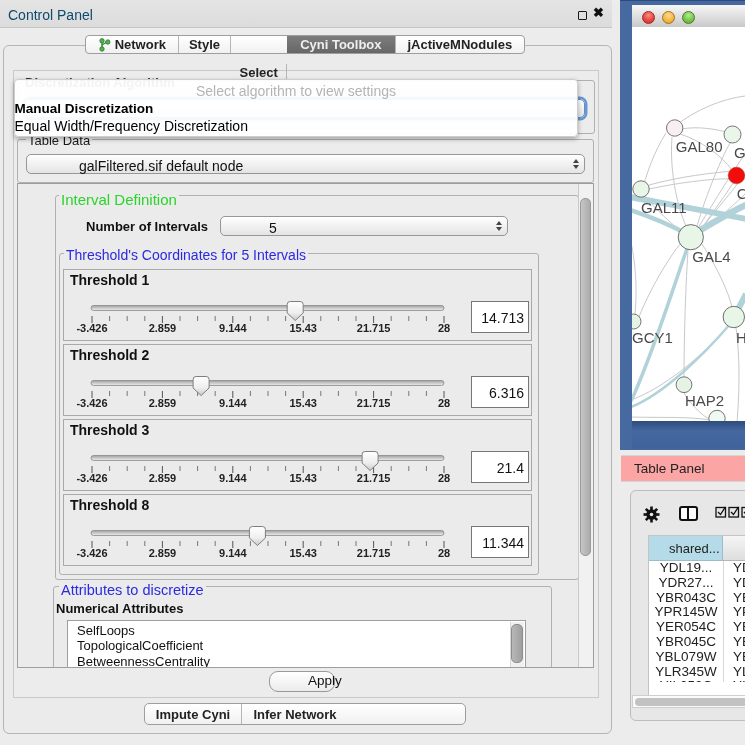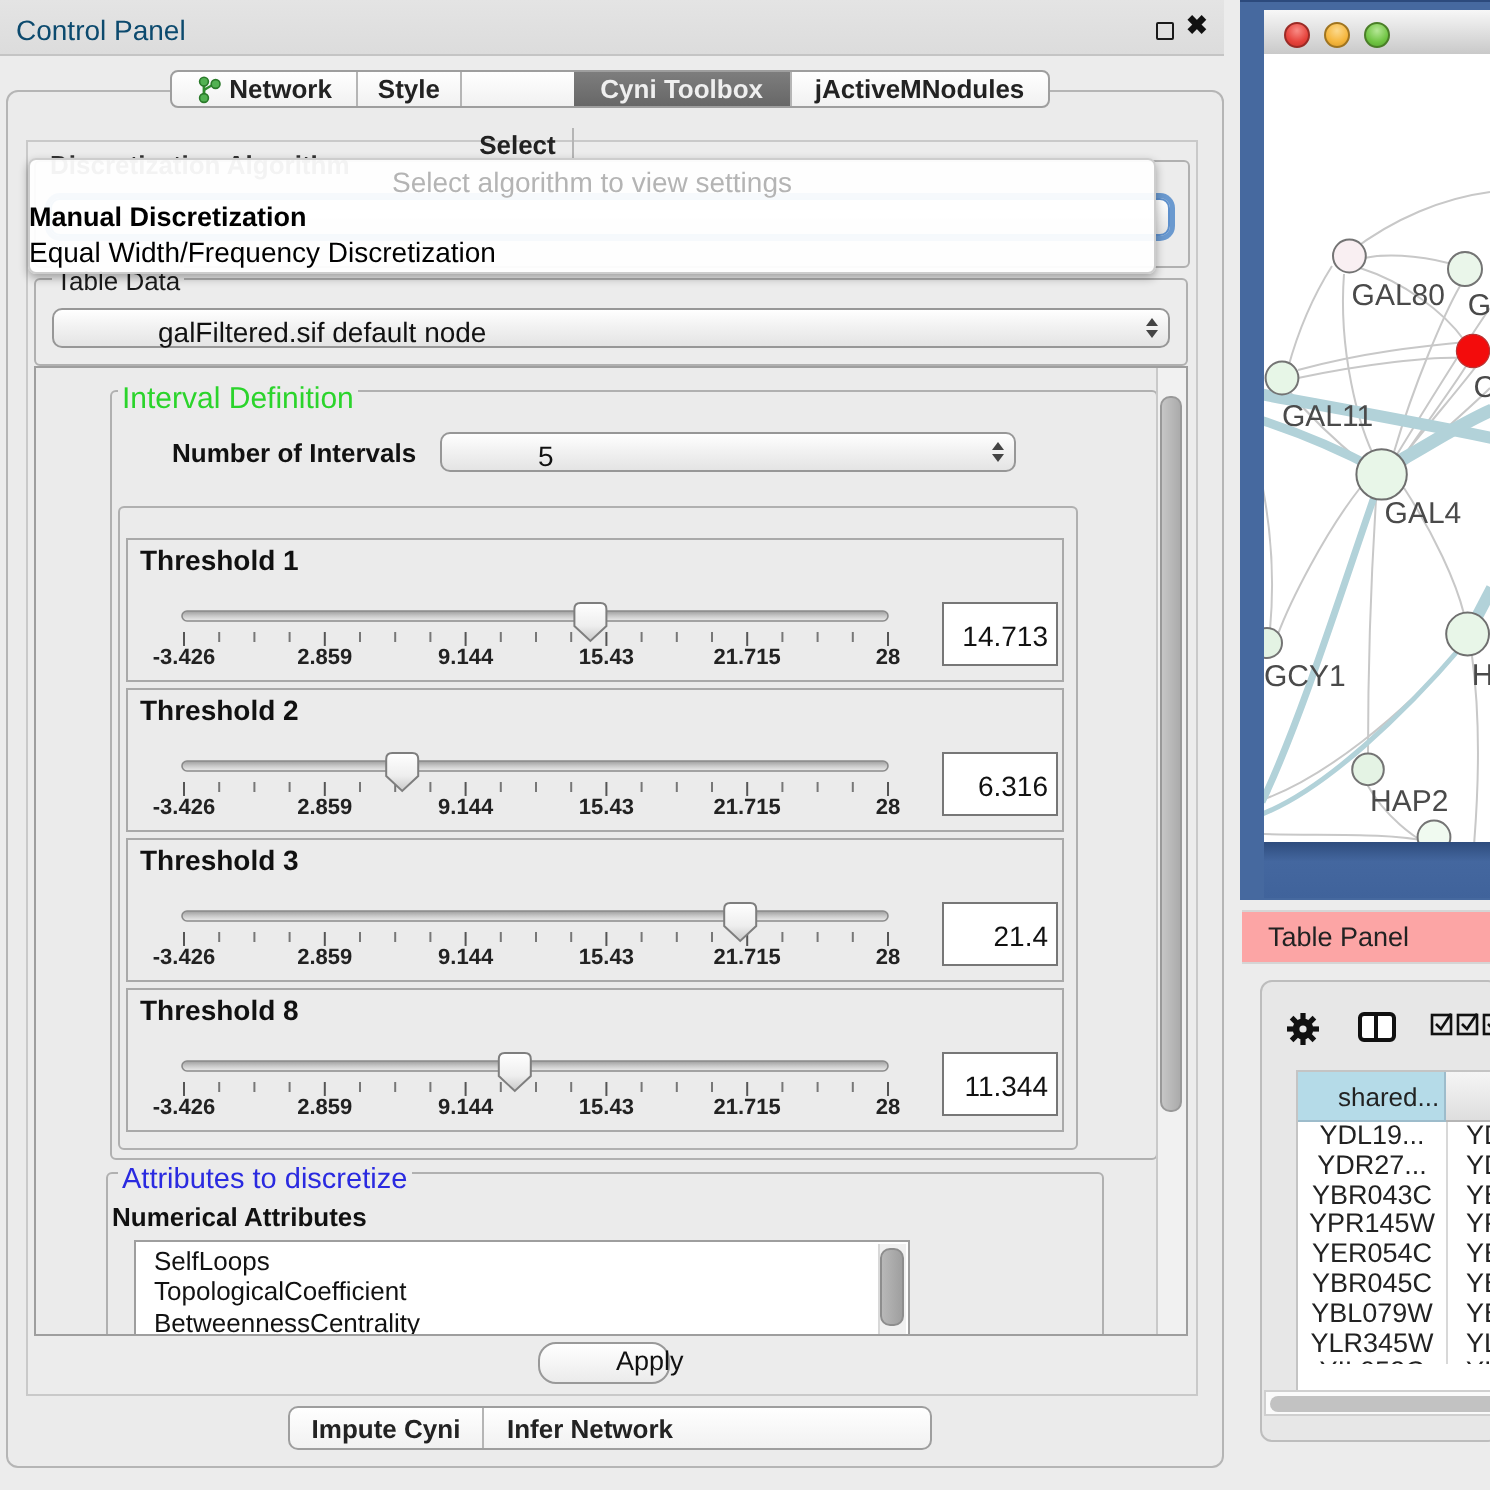--- a/index.html
+++ b/index.html
@@ -71,20 +71,21 @@
   <div class="abs" style="left:68px;top:35px;font-size:13px;font-weight:bold;color:#111;">Number of Intervals</div>
   <div class="combo" style="left:202px;top:32px;width:288px;">
     <div class="ctext" style="left:11px;">5</div>
     <div class="arrows" style="left:275px;top:4px;">
         <div class="up"></div>
         <div class="dn"></div>
       </div>
   </div>
 
   <div class="abs" style="left:41px;top:69px;width:478px;height:320px;border:1px solid #b0b0b0;border-radius:3px;"></div>
+  <div class="abs" style="left:46px;top:63px;font-size:14px;color:#2a2ae0;background:#ebebeb;padding:0 2px;">Threshold's Coordinates for 5 Intervals</div>
 
   <div class="tpanel" style="top:85px;left:45px;">
     <div class="tlabel">Threshold 1</div>
     <svg width="467" height="70" style="position:absolute;left:0;top:0;">
       <defs>
         <linearGradient id="tg1" x1="0" y1="0" x2="0" y2="1">
           <stop offset="0" stop-color="#9e9e9e"></stop>
             <stop offset="0.5" stop-color="#c9c9c9"></stop>
             <stop offset="1" stop-color="#ededed"></stop>
         </linearGradient>
@@ -264,21 +265,21 @@
         <text x="309.6" y="62" font-size="11" font-weight="bold" fill="#222" text-anchor="middle" font-family="Liberation Sans">21.715</text>
         <text x="380.0" y="62" font-size="11" font-weight="bold" fill="#222" text-anchor="middle" font-family="Liberation Sans">28</text>
       <path d="M 185.4 43 L 185.4 34.5 Q 185.4 31.5 188.4 31.5 L 198.4 31.5 Q 201.4 31.5 201.4 34.5 L 201.4 43 L 193.4 50.5 Z" fill="url(#thg)" stroke="#7e7e7e" stroke-width="1"></path>
     </svg>
     <div class="vbox">11.344</div>
   </div>
 
   <div class="abs" style="left:35px;top:402px;width:497px;height:120px;border:1px solid #b0b0b0;border-radius:3px;"></div>
   <div class="abs" style="left:41px;top:398px;font-size:14.5px;color:#2a2ae0;background:#ebebeb;padding:0 2px;">Attributes to discretize</div>
   <div class="abs" style="left:38px;top:416.5px;font-size:13px;font-weight:bold;color:#111;">Numerical Attributes</div>
-  <div class="abs" style="left:49px;top:436px;width:388px;height:60px;background:#fff;border:1px solid #9e9e9e;box-sizing:border-box;">
+  <div class="abs" style="left:49px;top:436px;width:459px;height:60px;background:#fff;border:1px solid #9e9e9e;box-sizing:border-box;">
     <div style="padding:2px 0 0 9px;font-size:13px;color:#111;line-height:15.3px;">SelfLoops<br>TopologicalCoefficient<br>BetweennessCentrality</div>
     <div class="abs" style="right:1px;top:1px;width:13px;height:58px;background:#f0f0f0;border-left:1px solid #d8d8d8;"></div>
     <div class="abs" style="right:2.5px;top:3px;width:10px;height:37px;background:linear-gradient(90deg,#b8b8b8,#9f9f9f);border:1px solid #8d8d8d;border-radius:5px;"></div>
   </div>
 
   <div class="abs" style="right:0;top:0;width:14px;height:483px;background:#f1f1f1;border-left:1px solid #c9c9c9;"></div>
   <div class="abs" style="right:2px;top:14px;width:9px;height:356px;background:linear-gradient(90deg,#c6c6c6,#ababab);border:1px solid #999;border-radius:5px;"></div>
 </div>
 
 <div class="abs" style="left:269px;top:671px;width:66px;height:21px;background:linear-gradient(#ffffff,#ebebeb);border:1px solid #999;border-radius:9px;text-align:center;line-height:18px;font-size:13.5px;color:#111;box-sizing:border-box;padding-left:38px;">Apply</div>

